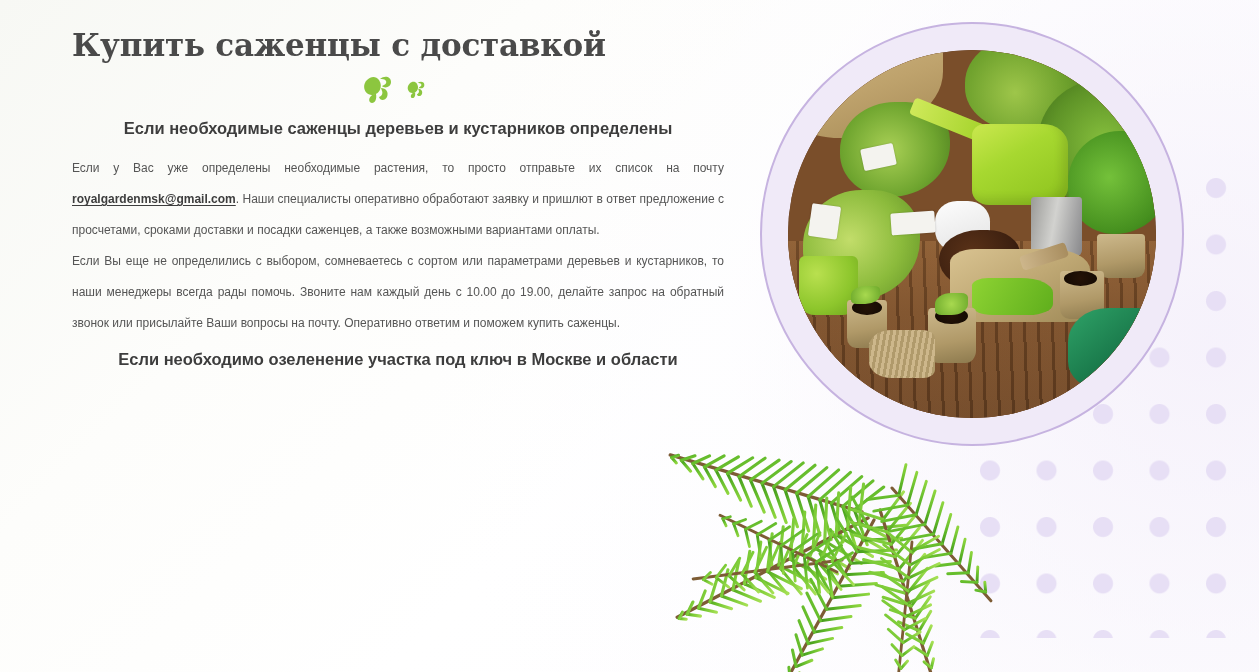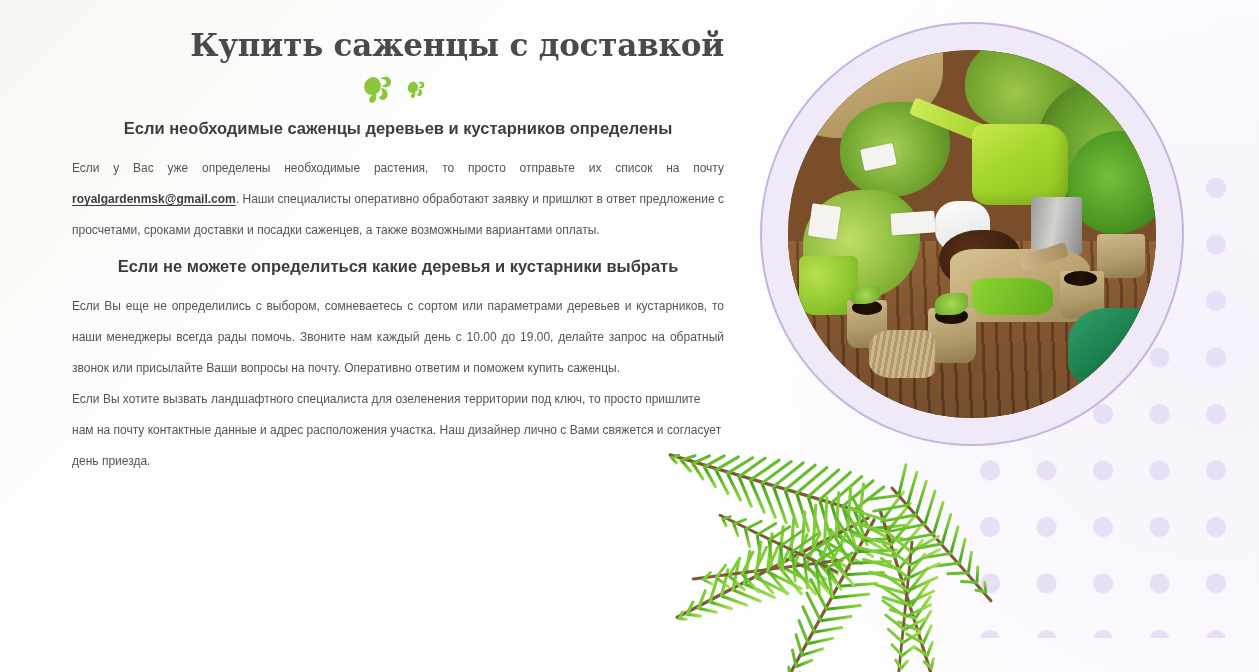--- a/index.html
+++ b/index.html
@@ -220,21 +220,21 @@
     top: 0;
     width: 652px;
   }
 
   #page-title {
     font-family: "DejaVu Serif", serif;
     font-weight: bold;
     font-size: 31px;
     line-height: 38px;
     color: #4a4a4a;
-    text-align: right;
+    text-align: left;
     padding-top: 26px;
     letter-spacing: -0.2px;
   }
 
   #sprout-ornament {
     text-align: center;
     margin-top: 10px;
     height: 34px;
   }
 
@@ -606,22 +606,21 @@
         </g>
       </svg>
     </div>
 
     <section class="section">
       <h2 class="section-heading">Если необходимые саженцы деревьев и кустарников определены</h2>
       <p class="section-body"><span>Если у Вас уже определены необходимые растения, то просто отправьте их список на почту </span><a class="email-link" href="#">royalgardenmsk@gmail.com</a><span>. Наши специалисты оперативно обработают заявку и пришлют в ответ предложение с просчетами, сроками доставки и посадки саженцев, а также возможными вариантами оплаты.</span></p>
     </section>
 
     <section class="section">
-      <h2 class="section-heading">Если не можете  определиться какие деревья и кустарники выбрать</h2>
       <p class="section-body">Если Вы еще не определились с выбором, сомневаетесь с сортом или параметрами деревьев и кустарников, то наши менеджеры всегда рады помочь. Звоните нам каждый день с 10.00 до 19.00, делайте запрос на обратный звонок или присылайте Ваши вопросы на почту. Оперативно ответим и поможем купить саженцы.</p>
     </section>
 
     <section class="section">
-      <p class="section-body left">Если Вы хотите вызвать ландшафтного специалиста для озеленения территории под ключ, то просто пришлите нам на почту контактные данные и адрес расположения участка. Наш дизайнер лично с Вами свяжется и согласует день приезда.</p>
+      <h2 class="section-heading">Если необходимо озеленение участка под ключ в Москве и области</h2>
     </section>
 
   </div>
 </div>
 
 </body></html>

